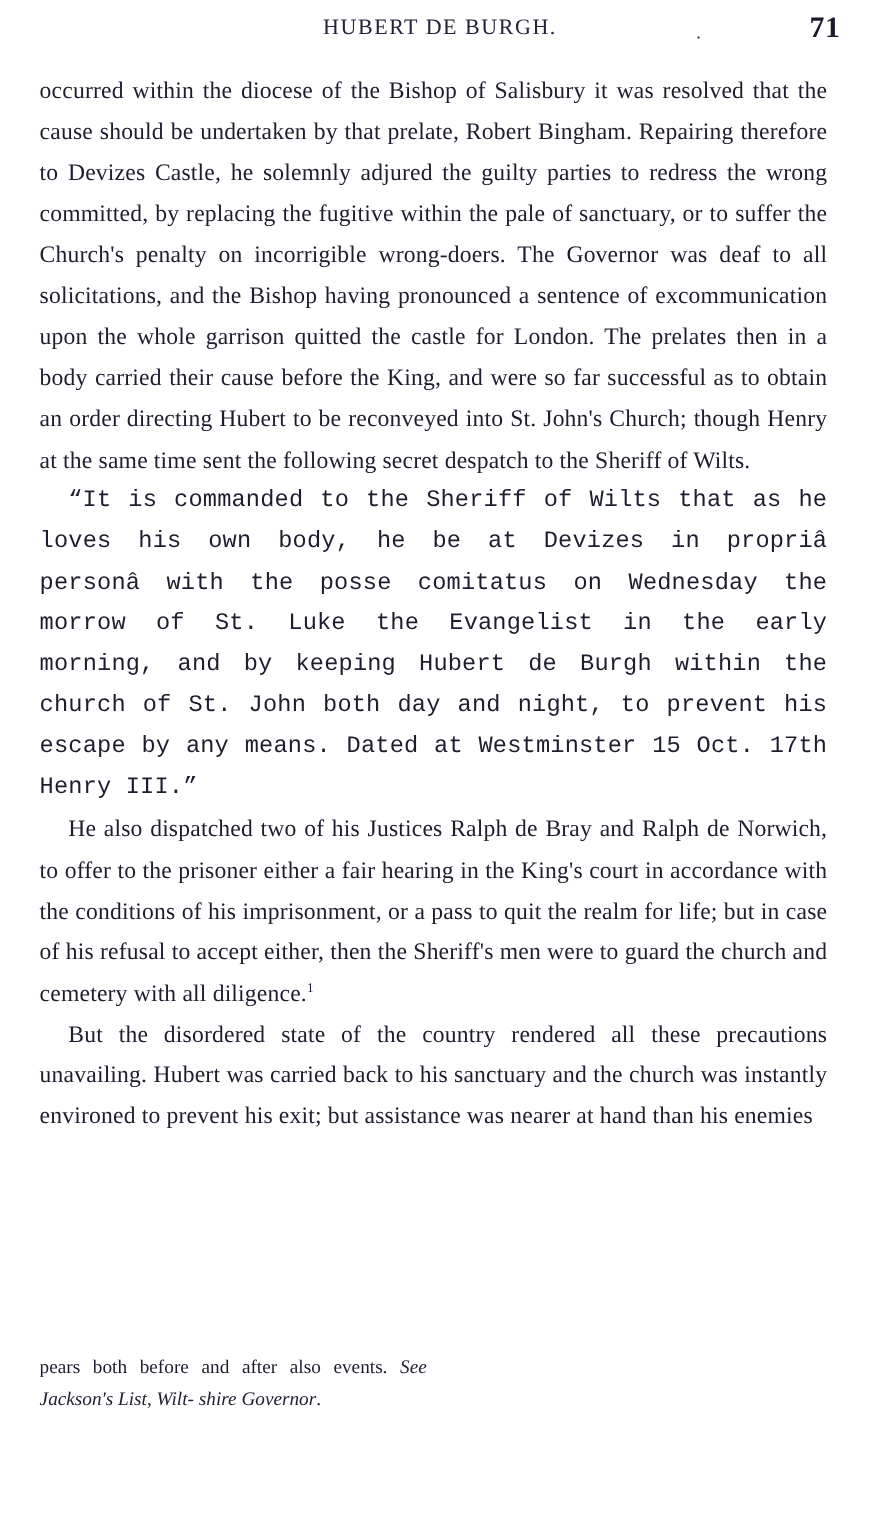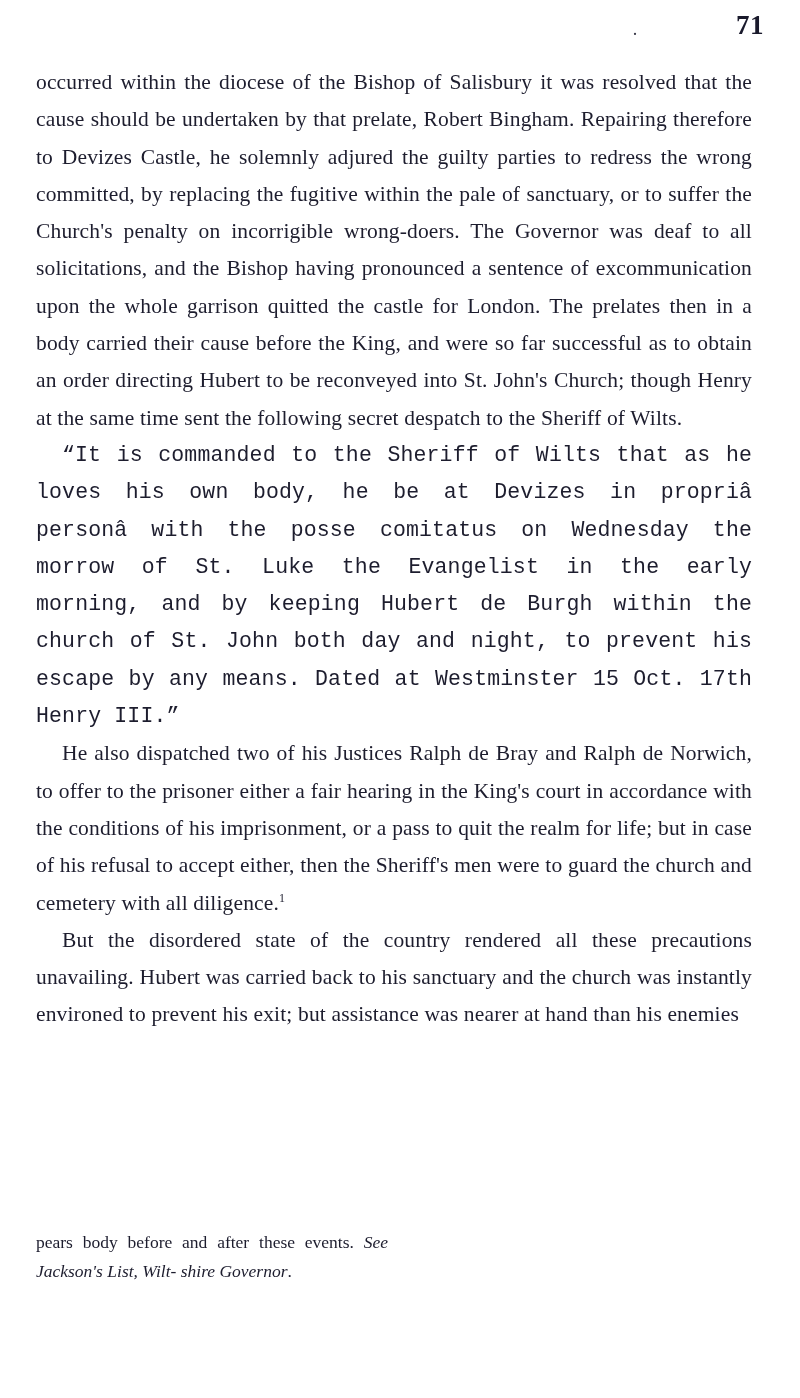--- a/index.html
+++ b/index.html
@@ -119,28 +119,29 @@
   .fn-col em {
     font-style: italic;
   }
 </style>
 </head>
 <body>
 
 <div class="page">
 
   <div class="running-head">
+    <div class="head-title">HUBERT DE BURGH.</div>
     <div class="head-dot">·</div>
     <div class="head-folio">71</div>
   </div>
 
   <div class="body-block">
     <p class="para">occurred within the diocese of the Bishop of Salisbury it was resolved that the cause should be undertaken by that prelate, Robert Bingham.   Repairing therefore to Devizes Castle, he solemnly adjured the guilty parties to redress the wrong committed, by replacing the fugitive within the pale of sanctuary, or to suffer the Church's penalty on incorrigible wrong-doers. The Governor was deaf to all solicitations, and the Bishop having pronounced a sentence of excommunication upon the whole garrison quitted the castle for London.   The prelates then in a body carried their cause before the King, and were so far successful as to obtain an order directing Hubert to be reconveyed into St. John's Church; though Henry at the same time sent the following secret despatch to the Sheriff of Wilts.</p>
     <p class="para indent quote">“It is commanded to the Sheriff of Wilts that as he loves his own body, he be at Devizes in propriâ personâ with the posse comitatus on Wednesday the morrow of St. Luke the Evangelist in the early morning, and by keeping Hubert de Burgh within the church of St. John both day and night, to prevent his escape by any means.   Dated at Westminster 15 Oct. 17th Henry III.”</p>
     <p class="para indent"><span>He also dispatched two of his Justices Ralph de Bray and Ralph de Norwich, to offer to the prisoner either a fair hearing in the King's court in accordance with the conditions of his imprisonment, or a pass to quit the realm for life; but in case of his refusal to accept either, then the Sheriff's men were to guard the church and cemetery with all diligence.</span><sup class="fn">1</sup></p>
     <p class="para indent">But the disordered state of the country rendered all these precautions unavailing. Hubert was carried back to his sanctuary and the church was instantly environed to prevent his exit; but assistance was nearer at hand than his enemies</p>
   </div>
 
   <div class="footnotes">
-    <div class="fn-col right"><span>pears body before and after these events. </span><em>See Jackson's List, Wilt-</em> <em>shire Governor</em><span>.</span></div>
+    <div class="fn-col right"><span>pears both before and after also events. </span><em>See Jackson's List, Wilt-</em> <em>shire Governor</em><span>.</span></div>
   </div>
 
 </div>
 
 </body></html>

